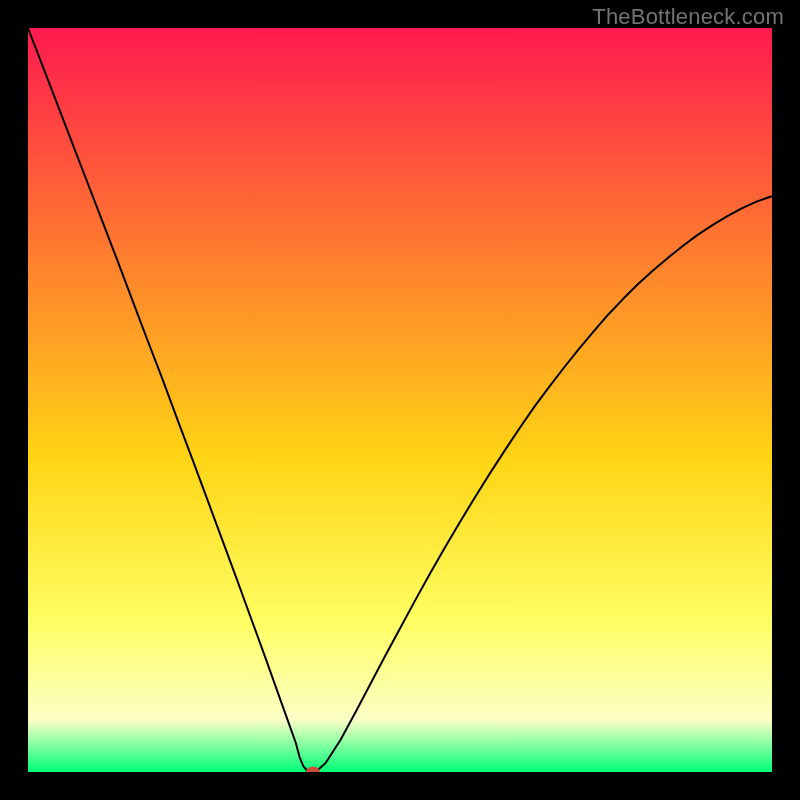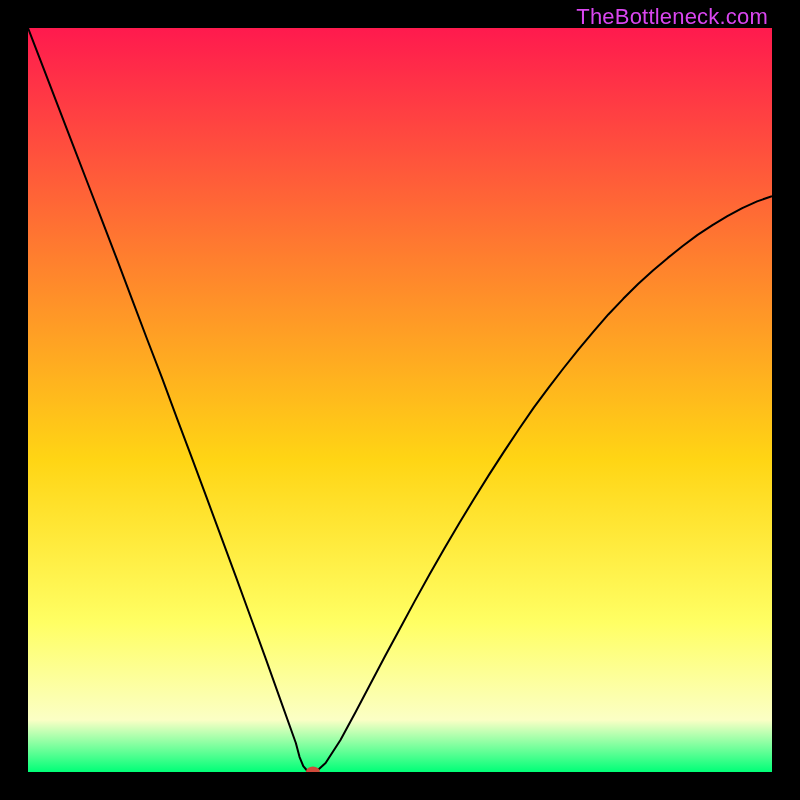--- a/index.html
+++ b/index.html
@@ -19,23 +19,23 @@
   #plot-area {
     position: absolute;
     left: 28px;
     top: 28px;
     width: 744px;
     height: 744px;
     overflow: hidden;
   }
   #watermark {
     position: absolute;
-    right: 32px;
+    right: 16px;
     top: 4px;
-    color: #d946ef;
+    color: #737373;
     font-size: 22px;
     font-weight: 500;
     letter-spacing: 0.2px;
     font-family: Arial, Helvetica, sans-serif;
   }
   svg { display: block; }
 </style>
 </head>
 <body>
 

